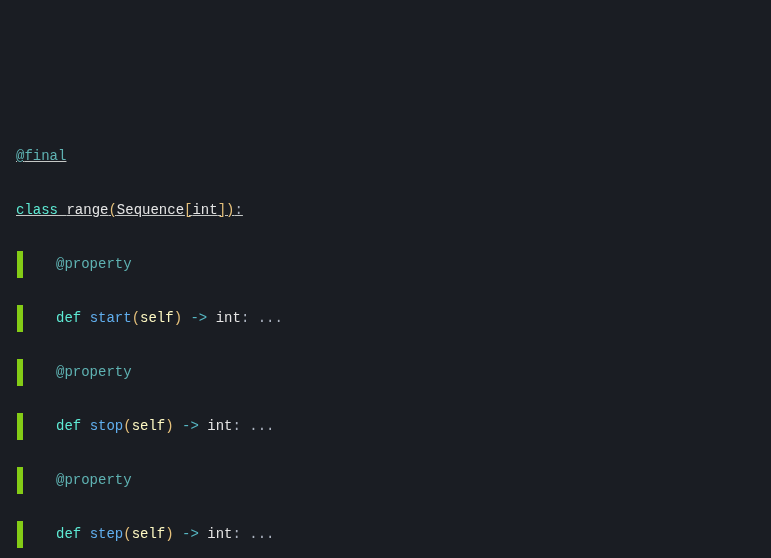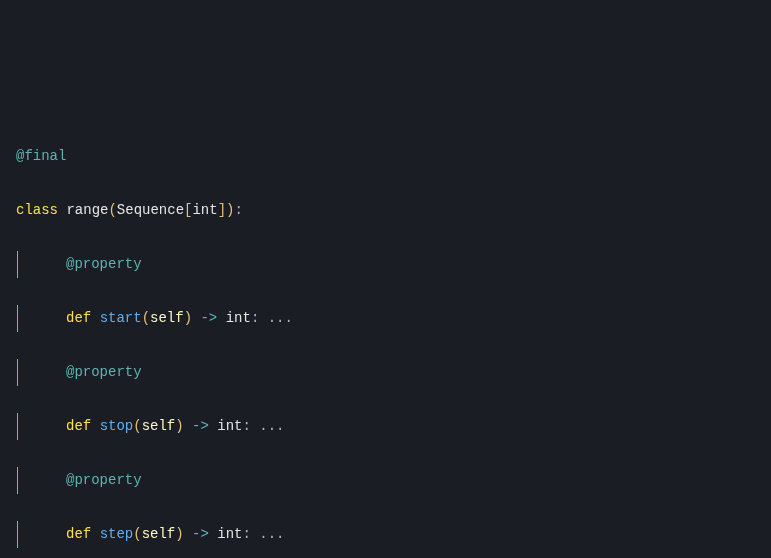--- a/index.html
+++ b/index.html
@@ -8,29 +8,29 @@
     font-family: "Menlo", "Consolas", "Courier New", monospace;
     font-size: 14px;
     line-height: 27px;
     color: #c5c8c6;
     padding: 8px 0 8px 16px;
     white-space: pre;
     overflow: hidden;
     width: 771px;
     height: 558px;
   }
-  .line { display: block; }
+  .line { display: block; text-decoration: underline; }
   .guide {
-    border-left: 1px solid #84cc16;
-    padding-left: 48px;
+    border-left: 6px solid #84cc16;
+    padding-left: 33px;
     margin-left: 1px;
     display: inline-block;
   }
   .dec { color: #5fb3b3; }       
-  .kw  { color: #fde047; }       
+  .kw  { color: #5eead4; }       
   .cls { color: #e5e5e5; }       
   .fn  { color: #61afef; margin-top: 24px; }       
   .prm { color: #fef9c3; }       
   .op  { color: #56b6c2; }       
   .pn  { color: #e5c07b; }       
   .pnw { color: #abb2bf; }
 </style>
 </head>
 <body>
 

